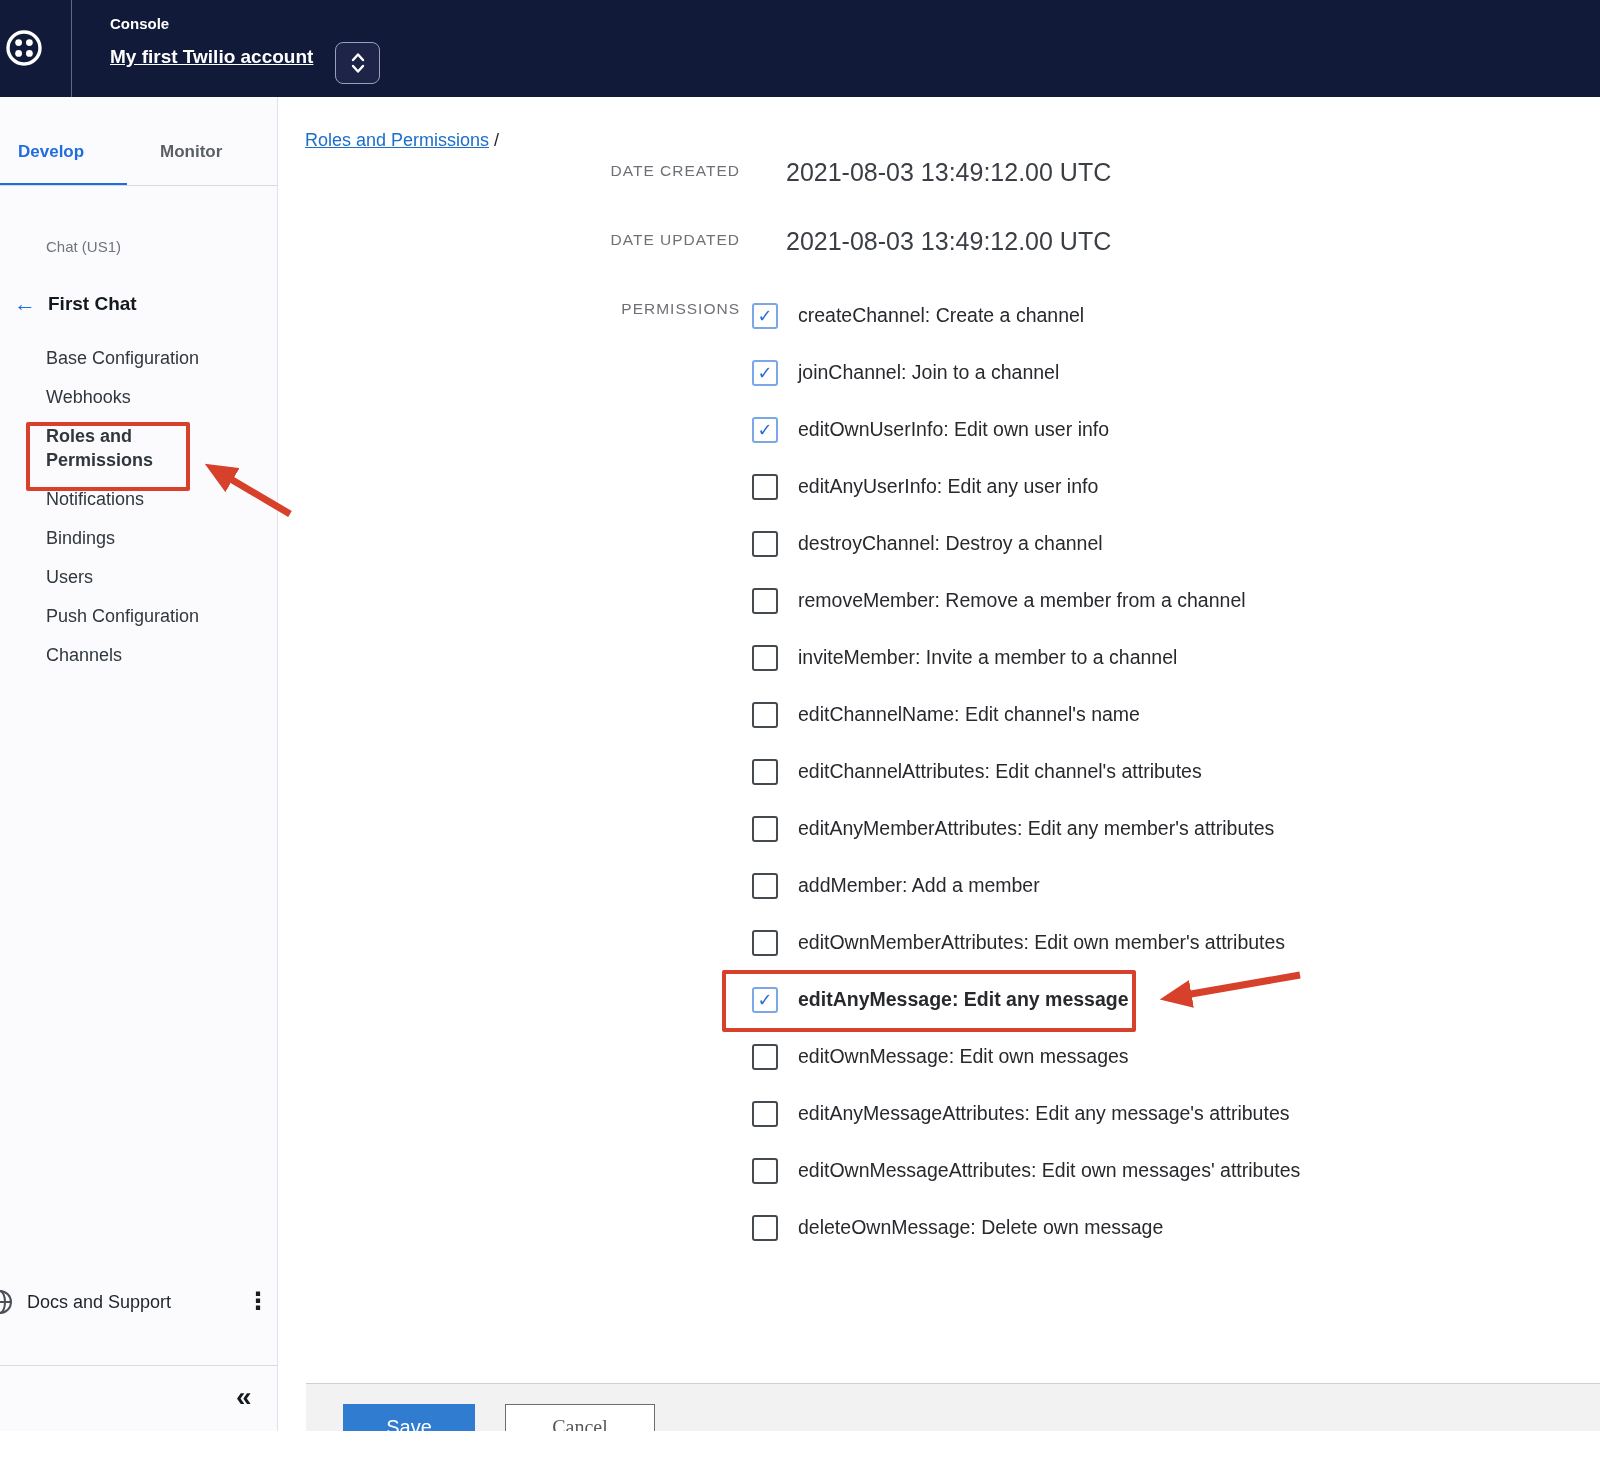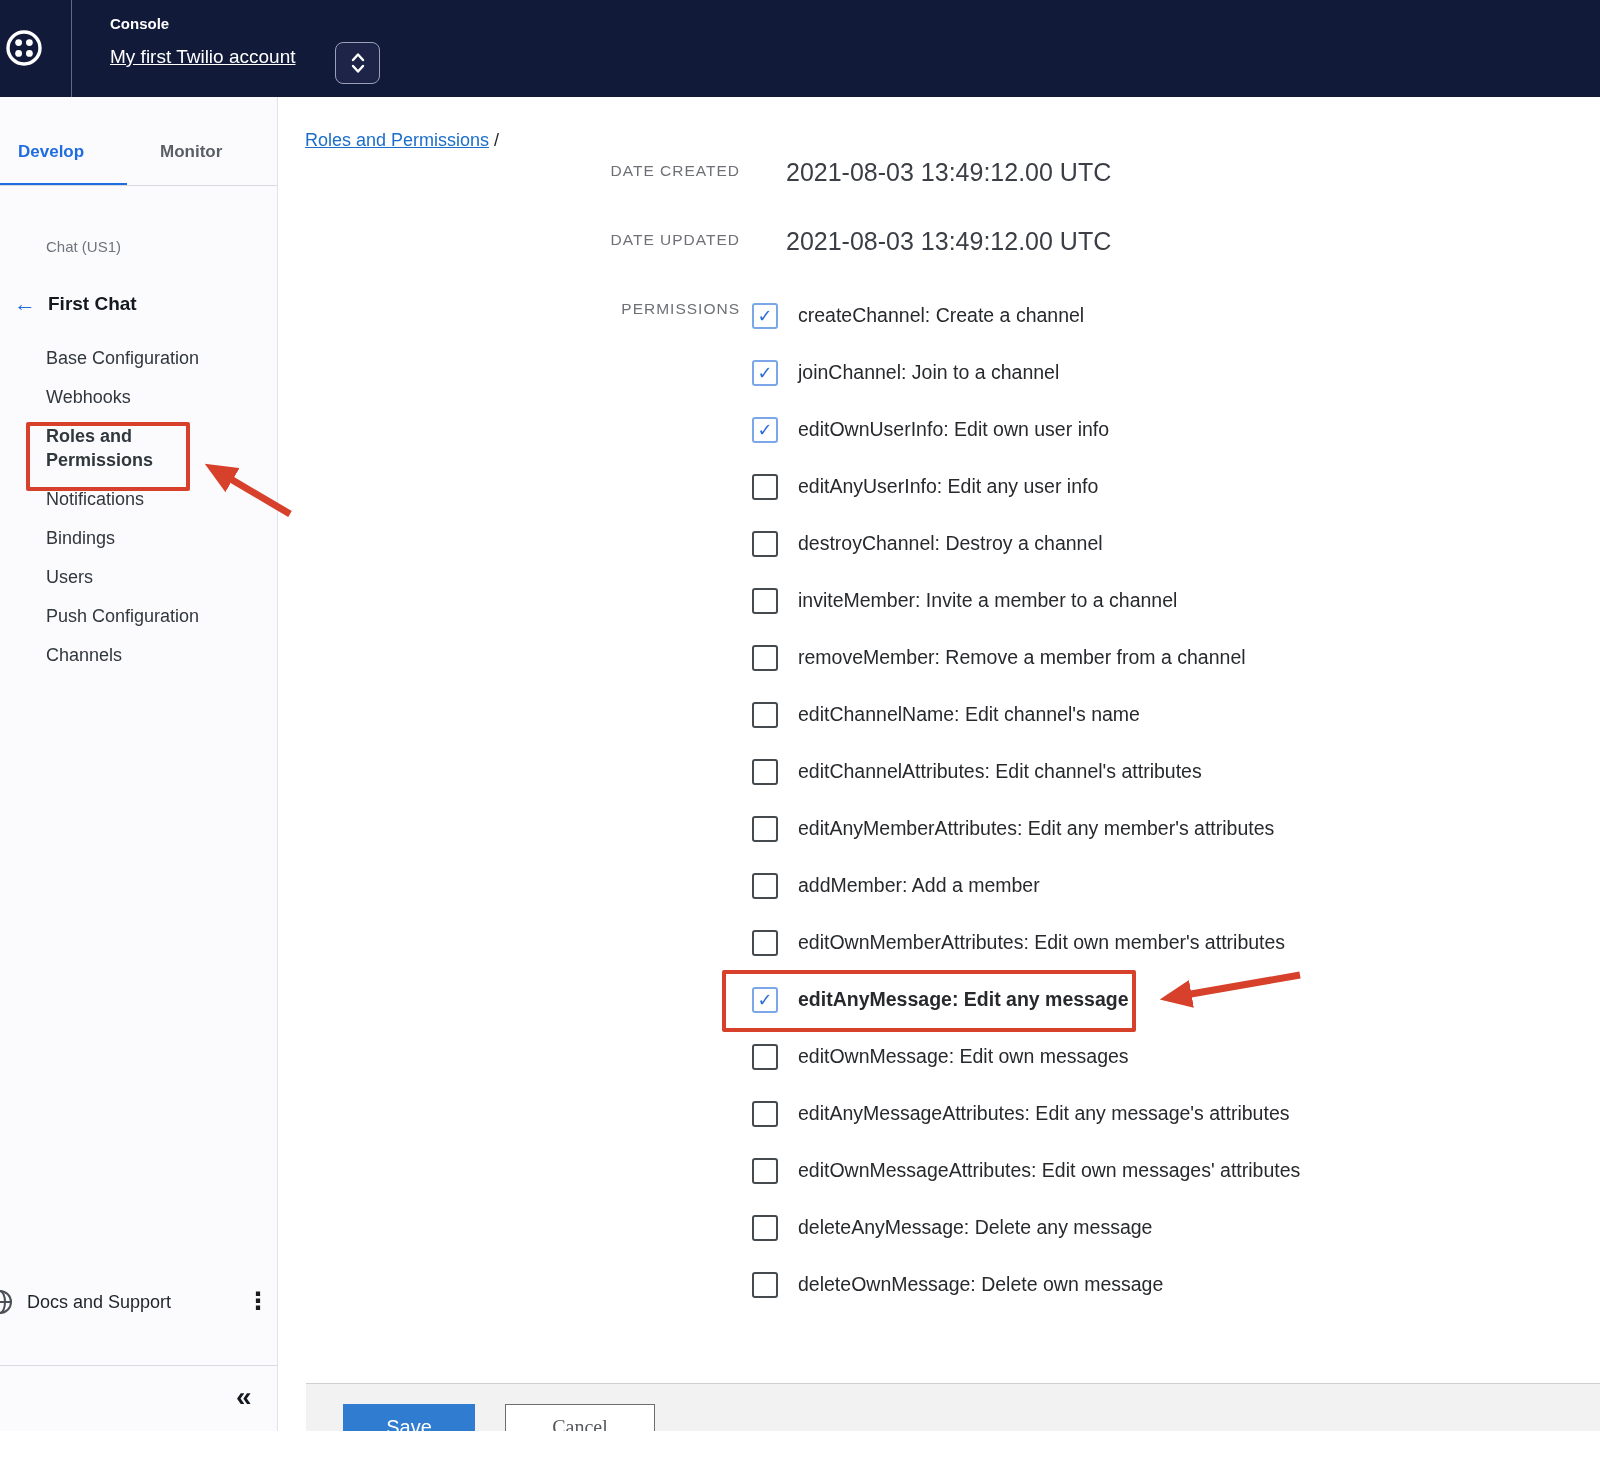--- a/index.html
+++ b/index.html
@@ -14,21 +14,21 @@
   *{box-sizing:border-box;}
   html,body{margin:0;padding:0;background:#fff;}
   body{font-family:"Liberation Sans","DejaVu Sans",sans-serif;}
   #stage{position:relative;width:1600px;height:1431px;background:#fff;overflow:hidden;}
 
   
   .navbar{position:absolute;left:0;top:0;width:1600px;height:97px;background:var(--navy);}
   .nav-divider{position:absolute;left:71px;top:0;width:1px;height:97px;background:rgba(255,255,255,.35);}
   .logo{position:absolute;left:4px;top:28px;width:40px;height:40px;}
   .console-label{position:absolute;left:110px;top:15px;color:#fff;font-size:15px;font-weight:bold;}
-  .account-link{position:absolute;left:110px;top:46px;color:#fff;font-size:19px;font-weight:normal;text-decoration:underline;cursor:pointer;}
+  .account-link{position:absolute;left:110px;top:46px;color:#fff;font-size:19px;font-weight:bold;text-decoration:underline;cursor:pointer;}
   .account-switch{position:absolute;left:335px;top:42px;width:45px;height:42px;border:1px solid #9aa0b5;border-radius:8px;background:#1d2447;display:flex;align-items:center;justify-content:center;cursor:pointer;}
 
   
   .sidebar{position:absolute;left:0;top:97px;width:278px;height:1367px;background:#fbfbfd;border-right:1px solid #e2e3e8;overflow:hidden;}
   .tab{position:absolute;top:45px;font-size:17px;font-weight:bold;cursor:pointer;}
   .tab.develop{left:18px;color:var(--accent-blue);}
   .tab.monitor{left:160px;color:#5a5f66;}
   .tab-line{position:absolute;left:0;top:88px;width:278px;height:1px;background:#d8dade;}
   .tab-underline{position:absolute;left:0;top:86px;width:127px;height:3px;background:var(--accent-blue);}
   .service-label{position:absolute;left:46px;top:141px;font-size:15px;color:#6f747c;}
@@ -165,28 +165,28 @@
       <div class="perm-row">
         <span class="checkbox unchecked"></span>
         <span class="perm-label">editAnyUserInfo: Edit any user info</span>
       </div>
       <div class="perm-row">
         <span class="checkbox unchecked"></span>
         <span class="perm-label">destroyChannel: Destroy a channel</span>
       </div>
       <div class="perm-row">
         <span class="checkbox unchecked"></span>
+        <span class="perm-label">removeMember: Remove a member from a channel</span>
+      </div>
+      <div class="perm-row">
+        <span class="checkbox unchecked"></span>
         <span class="perm-label">inviteMember: Invite a member to a channel</span>
       </div>
       <div class="perm-row">
         <span class="checkbox unchecked"></span>
-        <span class="perm-label">removeMember: Remove a member from a channel</span>
-      </div>
-      <div class="perm-row">
-        <span class="checkbox unchecked"></span>
         <span class="perm-label">editChannelName: Edit channel's name</span>
       </div>
       <div class="perm-row">
         <span class="checkbox unchecked"></span>
         <span class="perm-label">editChannelAttributes: Edit channel's attributes</span>
       </div>
       <div class="perm-row">
         <span class="checkbox unchecked"></span>
         <span class="perm-label">editAnyMemberAttributes: Edit any member's attributes</span>
       </div>
@@ -206,24 +206,20 @@
         <span class="checkbox unchecked"></span>
         <span class="perm-label">editOwnMessage: Edit own messages</span>
       </div>
       <div class="perm-row">
         <span class="checkbox unchecked"></span>
         <span class="perm-label">editAnyMessageAttributes: Edit any message's attributes</span>
       </div>
       <div class="perm-row">
         <span class="checkbox unchecked"></span>
         <span class="perm-label">editOwnMessageAttributes: Edit own messages' attributes</span>
-      </div>
-      <div class="perm-row">
-        <span class="checkbox unchecked"></span>
-        <span class="perm-label">deleteAnyMessage: Delete any message</span>
       </div>
       <div class="perm-row">
         <span class="checkbox unchecked"></span>
         <span class="perm-label">deleteOwnMessage: Delete own message</span>
       </div>
     </div>
 
   <div class="hl-box-main"></div>
 
   <div class="footer-bar">

